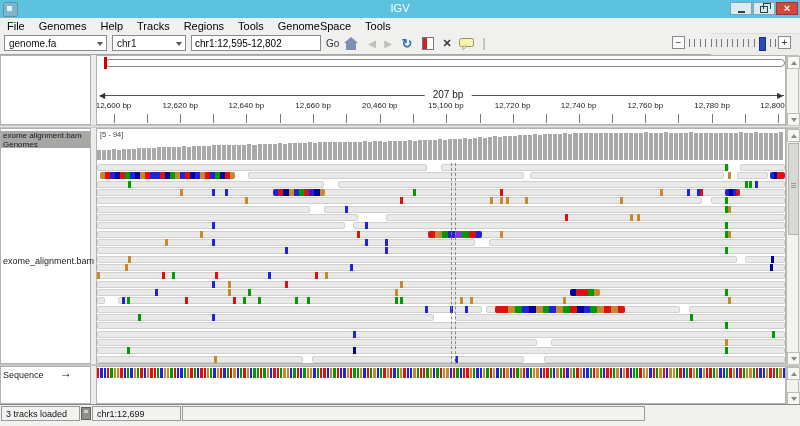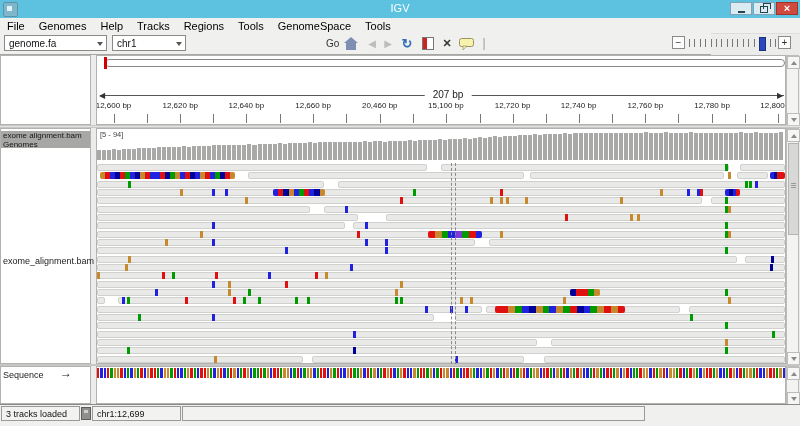--- a/index.html
+++ b/index.html
@@ -117,20 +117,21 @@
 
 <div class="toolbar">
   <div class="combo" style="left:4px;width:103px;">
     <span>genome.fa</span>
     <span class="dd"></span>
   </div>
   <div class="combo" style="left:112px;width:74px;">
     <span>chr1</span>
     <span class="dd"></span>
   </div>
+  <input class="locus" value="chr1:12,595-12,802" style="">
   <span class="golabel">Go</span>
 
   <div class="tbicon" style="left:343px;width:16px;">
     <svg class="svgicon" width="14" height="13" viewBox="0 0 14 13">
       <polygon points="7,0 14,6 12,6 12,13 2,13 2,6 0,6" fill="#7e8fb4"></polygon>
     </svg>
   </div>
   <div class="tbicon arrow-dis" style="left:366px;width:12px;">◀</div>
   <div class="tbicon arrow-dis" style="left:382px;width:12px;">▶</div>
   <div class="tbicon refresh" style="left:400px;width:14px;">↻</div>

